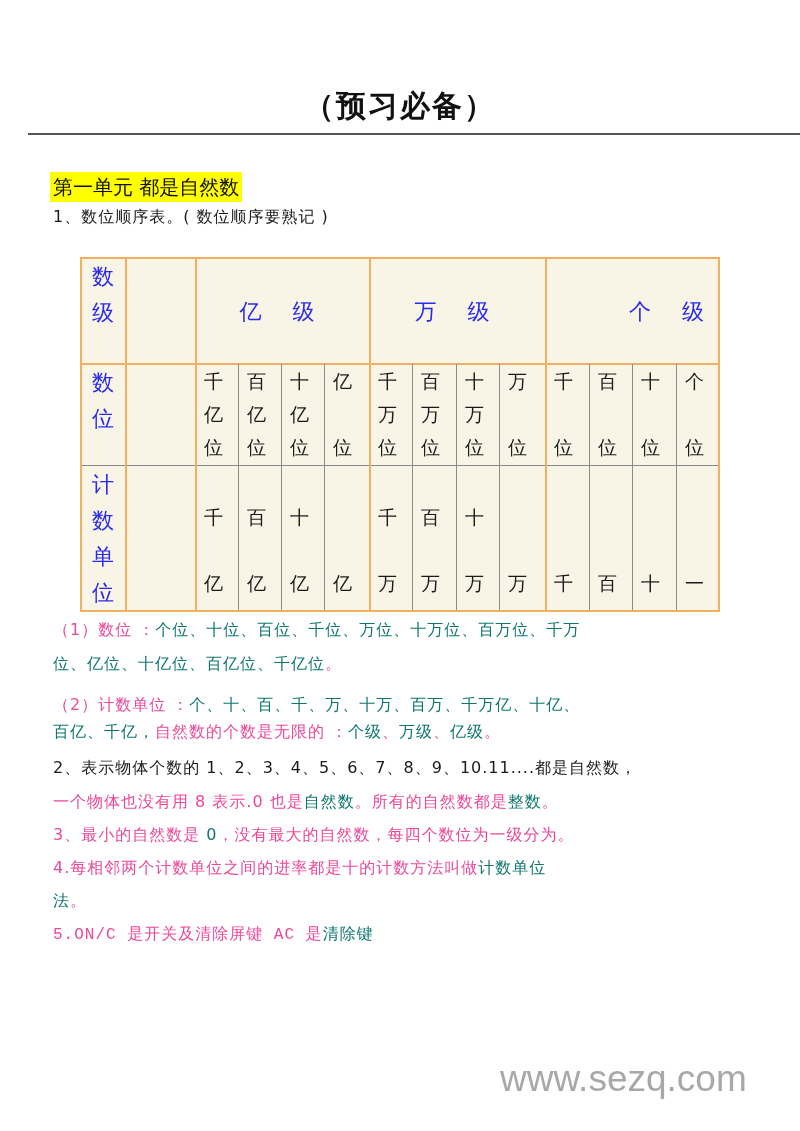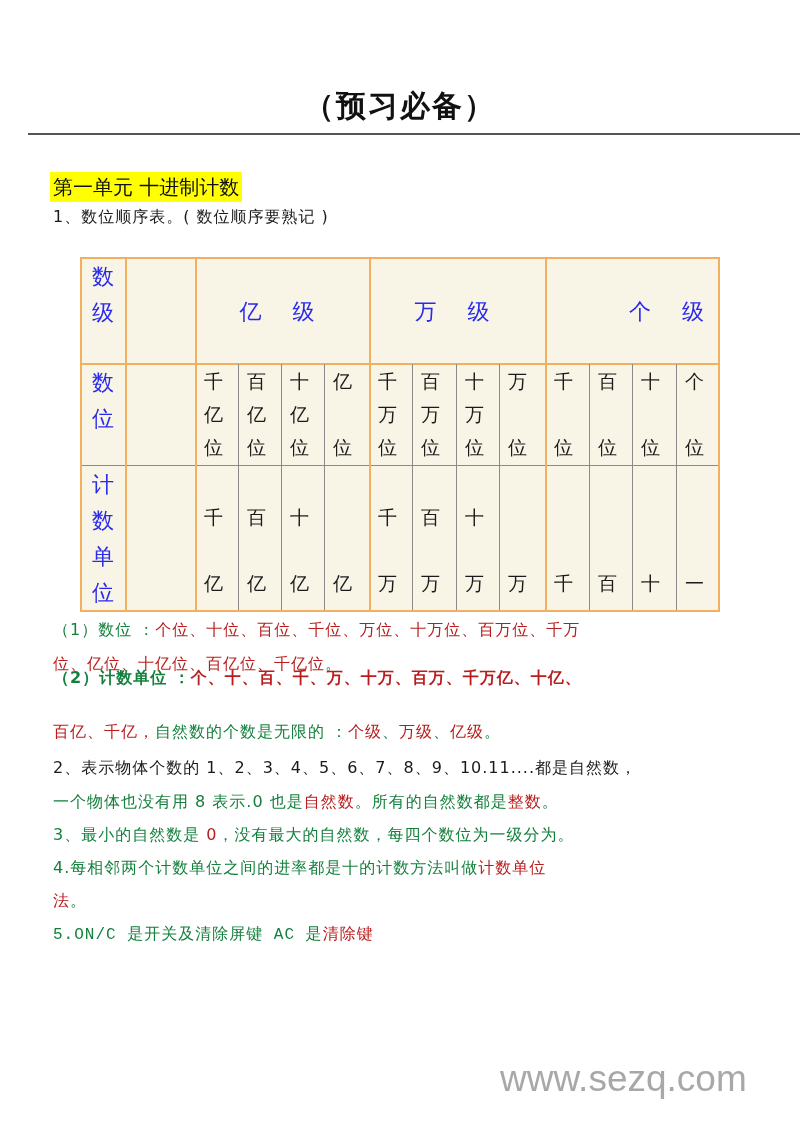--- a/index.html
+++ b/index.html
@@ -19,22 +19,22 @@
   }
   .unit-heading {
     position: absolute; left: 50px; top: 172px; height: 30px; line-height: 30px;
     padding: 0 3px; background: #ffff00; font-size: 20px; color: #111;
   }
   .line {
     position: absolute; left: 53px; font-size: 16px; line-height: 34px; white-space: nowrap;
     letter-spacing: 1px;
     text-align: right;
   }
-  .red { color: #b91c1c; }
-  .blk { color: #15803d; margin-top: 19px; }
+  .red { color: #0f766e; }
+  .blk { color: #ec4899; margin-top: 19px; }
 
   
   .tbl {
     position: absolute; left: 80px; top: 257px; width: 640px; height: 355px;
     background: #f8f4e6;
     border: 2px solid #f0b060; box-sizing: border-box;
   }
   .vline-o { position: absolute; width: 0; border-left: 2px solid #f0b060; }
   .vline-g { position: absolute; width: 0; border-left: 1px solid #8a8a8a; }
   .hline-o { position: absolute; height: 0; border-top: 2px solid #f0b060; }
@@ -53,21 +53,21 @@
     position: absolute; left: 500px; top: 1058px; font-size: 37px;
     font-family: "Liberation Sans", "DejaVu Sans", sans-serif; color: #a8a8a8;
   }
 </style>
 </head>
 <body>
 
 <div class="title">（预习必备）</div>
 <div class="title-rule"></div>
 
-<div class="unit-heading">第一单元  十进制计数</div>
+<div class="unit-heading">第一单元  都是自然数</div>
 <div class="line" style="top:200px;">1、数位顺序表。(   数位顺序要熟记   )</div>
 
 <div class="tbl">
 
   <div class="hline-o" style="left:0; top:104px; width:636px;"></div>
   <div class="hline-g" style="left:0; top:206px; width:636px;"></div>
 
   <div class="vline-o" style="left:43px; top:0; height:351px;"></div>
   <div class="vline-o" style="left:113px; top:0; height:351px;"></div>
   <div class="vline-o" style="left:287px; top:0; height:351px;"></div>
@@ -213,21 +213,21 @@
     </div>
 </div>
 
 <div class="line" style="top:613px;">
   <span class="blk">（1）数位 ：</span><span class="red">个位、十位、百位、千位、万位、十万位、百万位、千万</span>
 </div>
 <div class="line" style="top:647px;">
   <span class="red">位、亿位、十亿位、百亿位、千亿位</span><span class="blk">。</span>
 </div>
 
-<div class="line" style="top:661px;font-weight:bold;">
+<div class="line" style="top:688px;">
   <span class="blk">（2）计数单位  ：</span><span class="red">个、十、百、千、万、十万、百万、千万亿、十亿、</span>
 </div>
 <div class="line" style="top:715px;">
   <span class="red">百亿、千亿，</span><span class="blk">自然数的个数是无限的 ：</span><span class="red">个级</span><span class="blk">、</span><span class="red">万级</span><span class="blk">、</span><span class="red">亿级</span><span class="blk">。</span>
 </div>
 
 <div class="line" style="top:751px;">2、表示物体个数的 1、2、3、4、5、6、7、8、9、10.11....都是自然数，</div>
 <div class="line" style="top:785px;">
   <span class="blk">一个物体也没有用 8 表示.0 也是</span><span class="red">自然数</span><span class="blk">。所有的自然数都是</span><span class="red">整数</span><span class="blk">。</span>
 </div>

